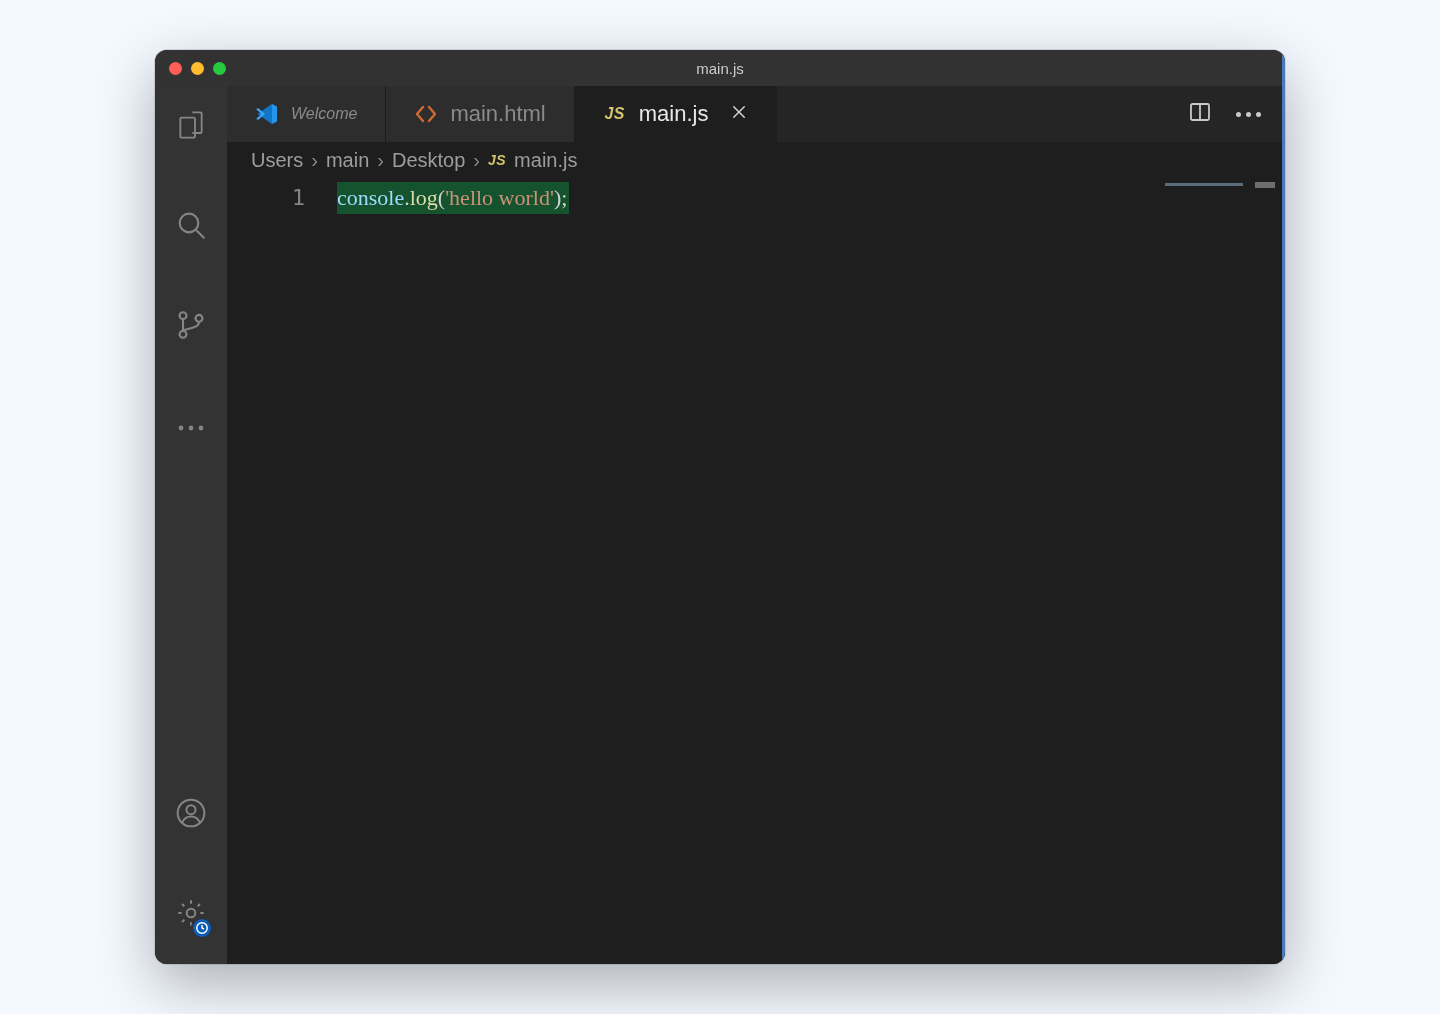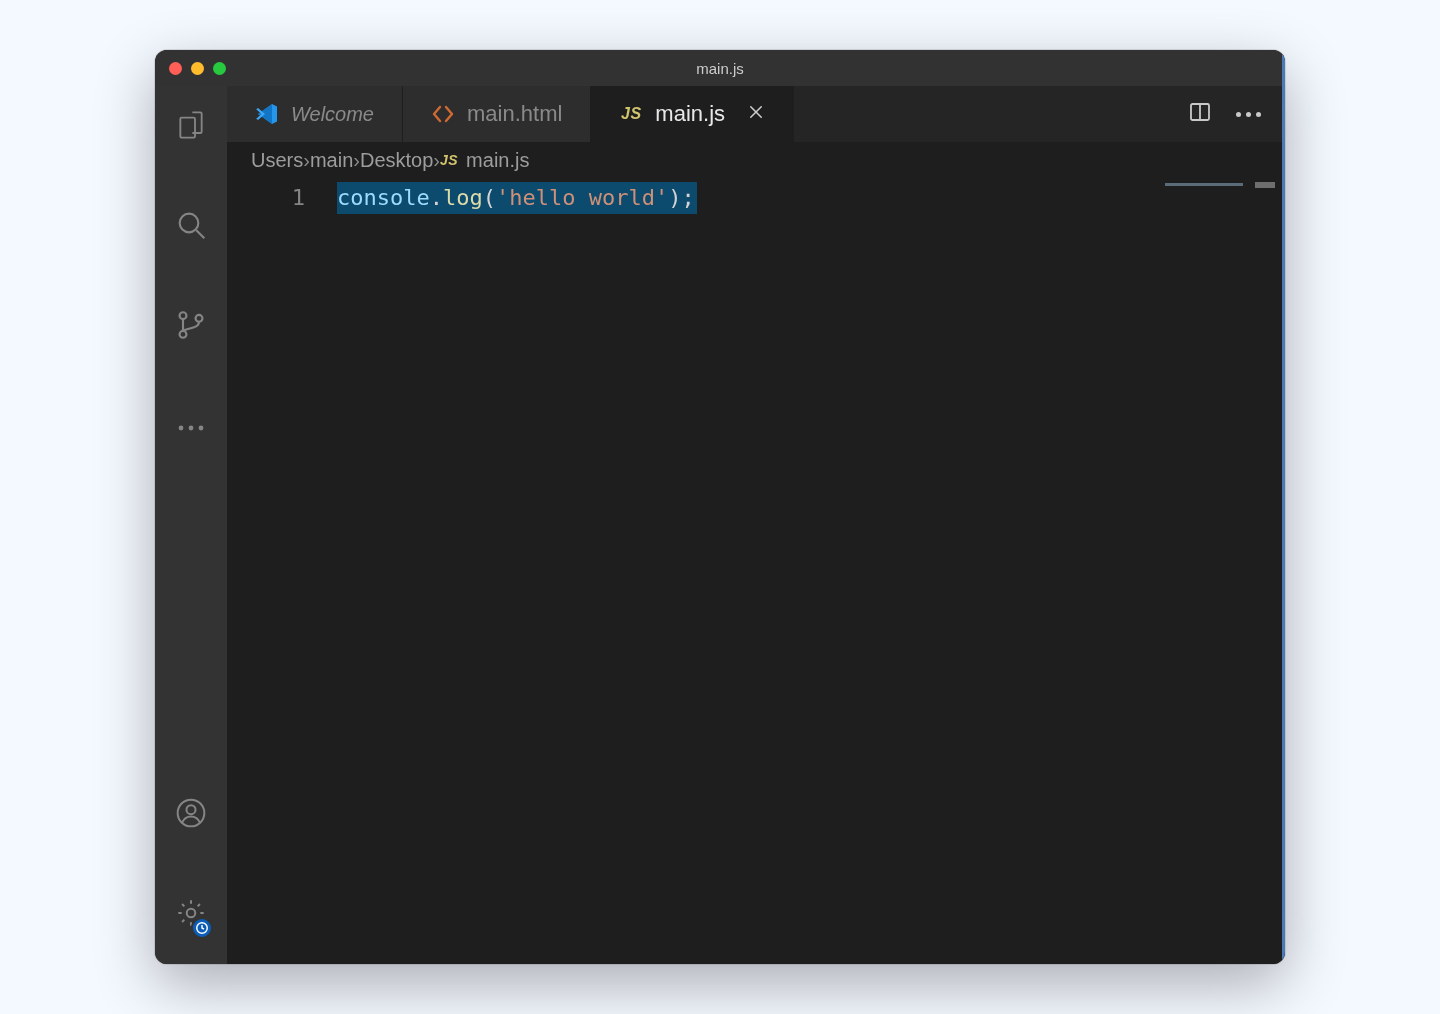--- a/index.html
+++ b/index.html
@@ -121,21 +121,21 @@
     border-right: 1px solid #1e1e1e;
     color: #8a8a8a;
     font-size: 22px;
   }
   .tab.active {
     background: #1e1e1e;
     color: #e8e8e8;
   }
   .tab .tab-icon { width: 24px; height: 24px; display:flex; align-items:center; justify-content:center; }
   .tab .close { width: 18px; height: 18px; color: #cfcfcf; margin-left: 10px; }
-  .tab.welcome .lbl { font-style: italic; font-size: 20px; }
+  .tab.welcome .lbl { font-style: italic; font-size: 16px; }
   .js-badge {
     font-weight: 700;
     color: #d2c46c;
     font-size: 16px;
     letter-spacing: 0.5px;
     font-family: "Segoe UI", sans-serif;
     font-style: italic;
   }
   .tabs-actions {
     margin-left: auto;
@@ -146,21 +146,21 @@
     color: #c9c9c9;
   }
   .tabs-actions svg { width: 24px; height: 24px; }
   .hdots { display:flex; gap:5px; }
   .hdots span { width:5px; height:5px; border-radius:50%; background:#c9c9c9; }
   
   .breadcrumbs {
     height: 36px;
     display: flex;
     align-items: center;
-    gap: 0;
+    gap: 8px;
     padding: 0 24px;
     color: #9d9d9d;
     font-size: 20px;
     flex-shrink: 0;
   }
   .breadcrumbs .chev { color: #8a8a8a; }
   .breadcrumbs .seg { display:flex; align-items:center; gap:8px; }
   
   .codewrap {
     flex: 1;
@@ -180,22 +180,23 @@
   .gutter .ln { padding-right: 32px; line-height: 32px; height: 32px; }
   .code {
     padding-top: 4px;
     flex: 1;
   }
   .code .line {
     line-height: 32px; height: 32px;
     color: #d4d4d4;
     white-space: pre;
     display: inline-block;
-    background: #0c4a6e;
+    background: #14532d;
     padding-right: 2px;
+    font-family: Liberation Serif, serif;
   }
   .tok-obj { color: #9cdcfe; }
   .tok-dot { color: #d4d4d4; }
   .tok-fn  { color: #dcdcaa; }
   .tok-par { color: #d4d4d4; }
   .tok-str { color: #ce9178; }
   .tok-semi{ color: #d4d4d4; }
   .minimap {
     position: absolute;
     top: 4px;

